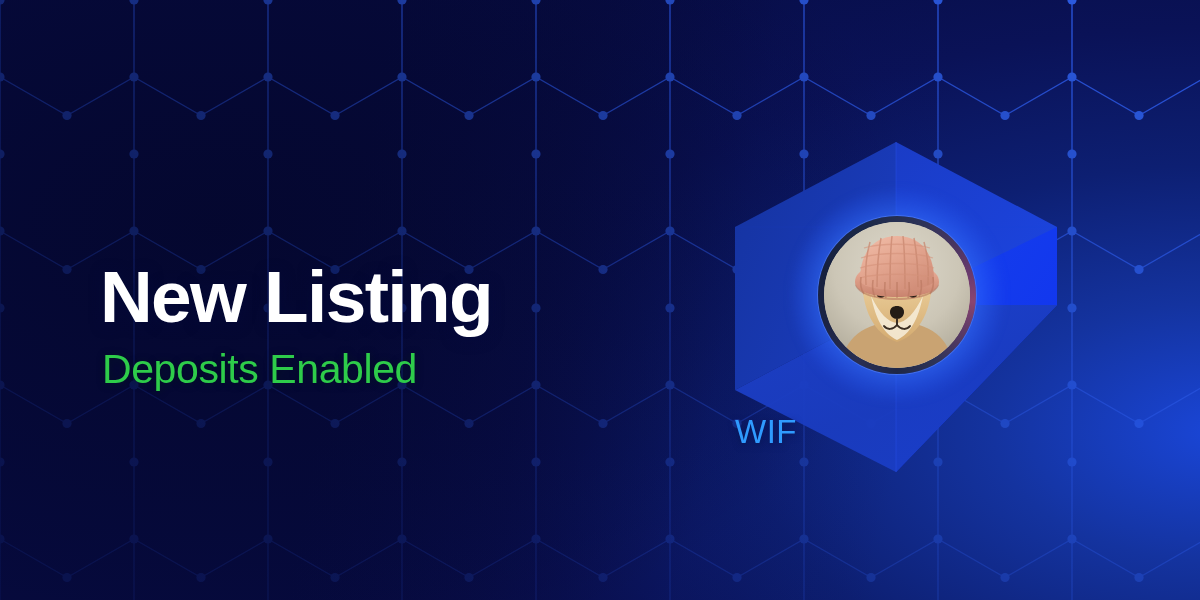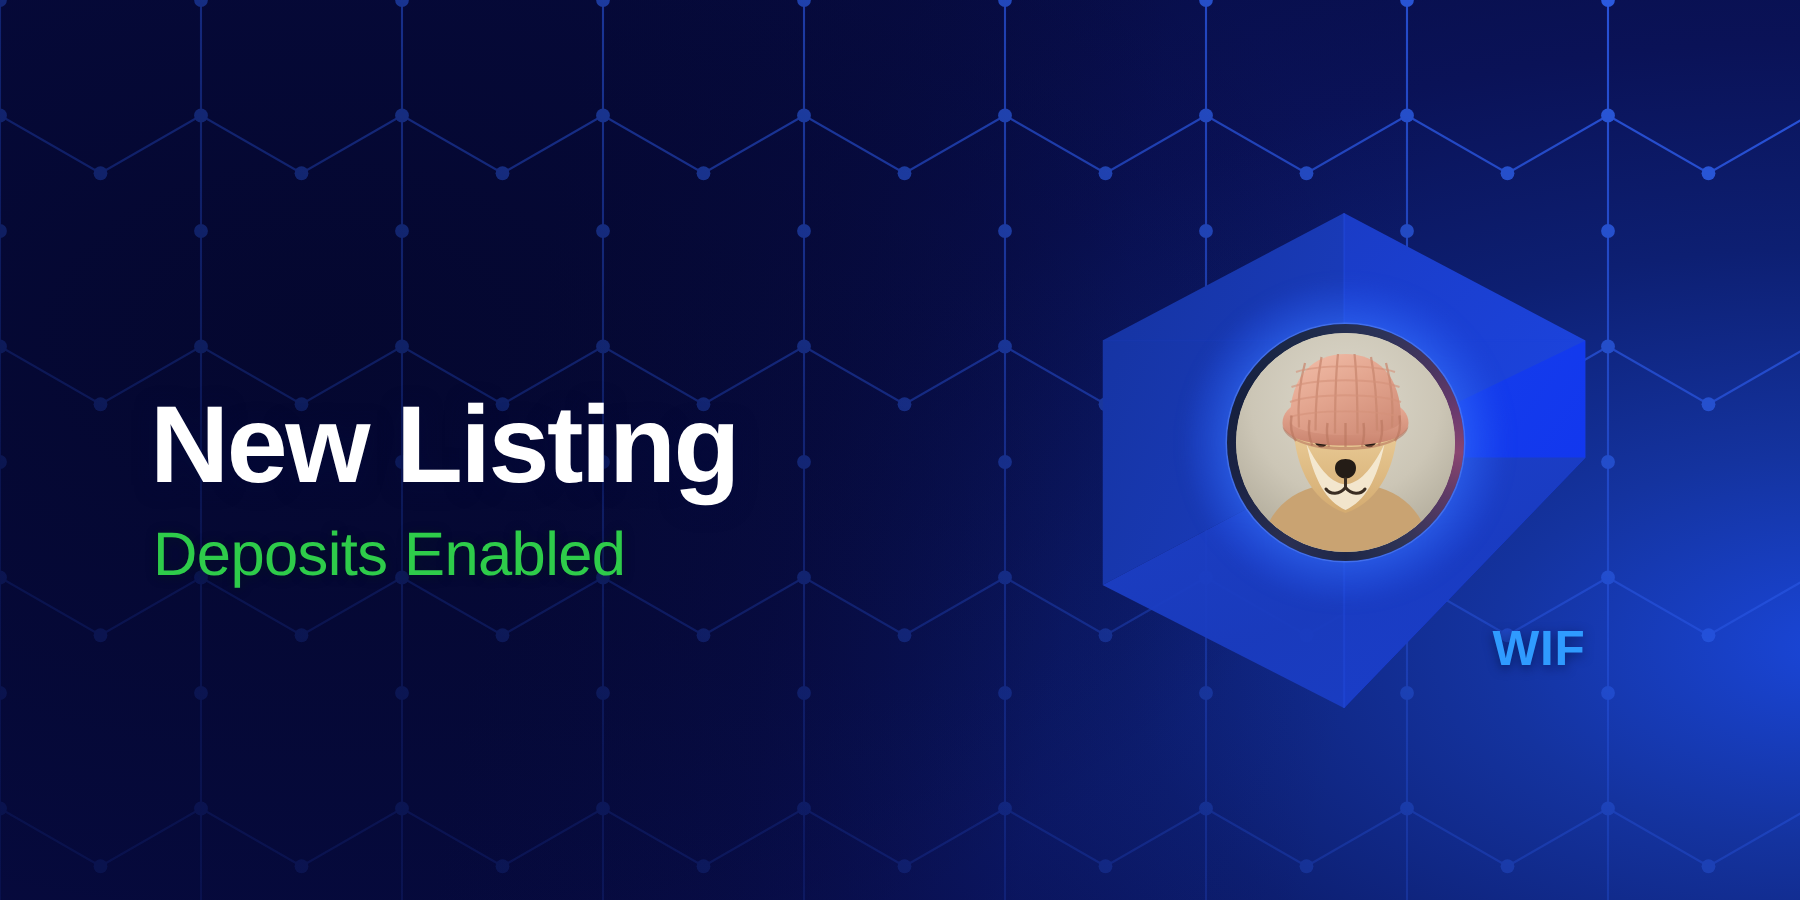--- a/index.html
+++ b/index.html
@@ -90,23 +90,23 @@
     background: radial-gradient(circle at 50% 30%, #d9d5c7 0%, #cfc9ba 48%, #b9b3a3 78%, #a39d8d 100%);
   }
   .coin-face svg { display:block; width:146px; height:146px; }
 
   
   .ticker {
     position: absolute;
     left: 735px;
     top: 413px;
     width: 322px;
-    text-align: right;
+    text-align: left;
     font-size: 33px;
-    font-weight: bold;
+    font-weight: normal;
     letter-spacing: 0.5px;
     color: #2f9bff;
     text-shadow: 0 2px 7px rgba(0,20,70,0.65);
   }
 
   
   .copy {
     position: absolute;
     left: 100px;
     top: 236px;

